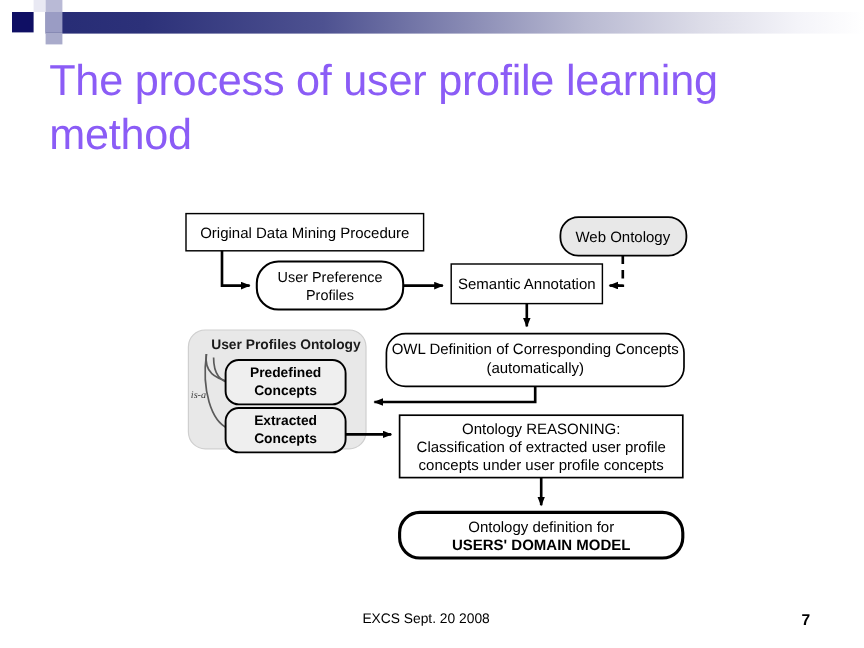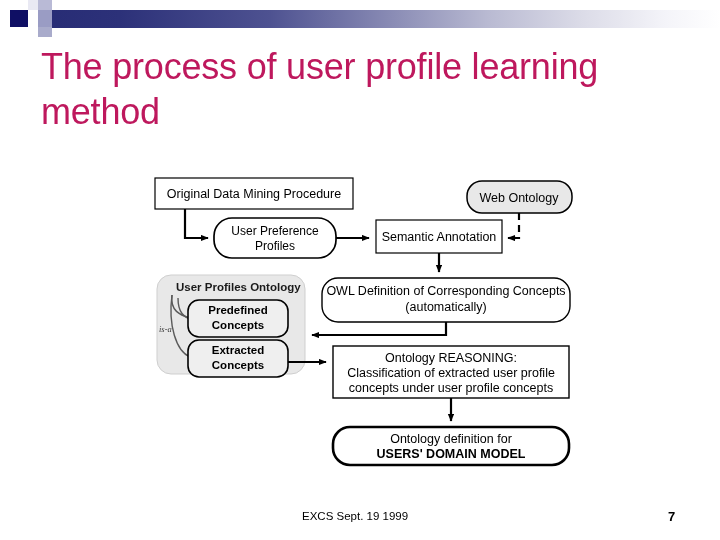--- a/index.html
+++ b/index.html
@@ -53,21 +53,21 @@
   .sq-h { left: 14px;  top: 27px;  width: 14px; height: 8px;  background:#ffffff; }
 
   
   #slide-title {
     position: absolute;
     left: 41px;
     top: 44px;
     width: 650px;
     font-size: 36px;
     line-height: 45px;
-    color: #be185d;
+    color: #8b5cf6;
     letter-spacing: -0.2px;
     font-weight: normal;
   }
 
   
   #diagram {
     position: absolute;
     left: 150px;
     top: 165px;
     width: 445px;
@@ -196,14 +196,14 @@
     <path d="M301,233 L301,256" marker-end="url(#arrow)"></path>
   </g>
 
   <g>
     <path d="M369,48 L369,73 L365,73" fill="none" stroke="#000000" stroke-width="2.2" stroke-dasharray="7,5"></path>
     <path d="M366,73 L358,73" fill="none" stroke="#000000" stroke-width="2.2" marker-end="url(#arrow)"></path>
   </g>
 </svg>
 </div>
 
-<div id="footer-date">EXCS Sept. 19  1999</div>
+<div id="footer-date">EXCS Sept. 20  2008</div>
 <div id="page-number">7</div>
 
 </body></html>

